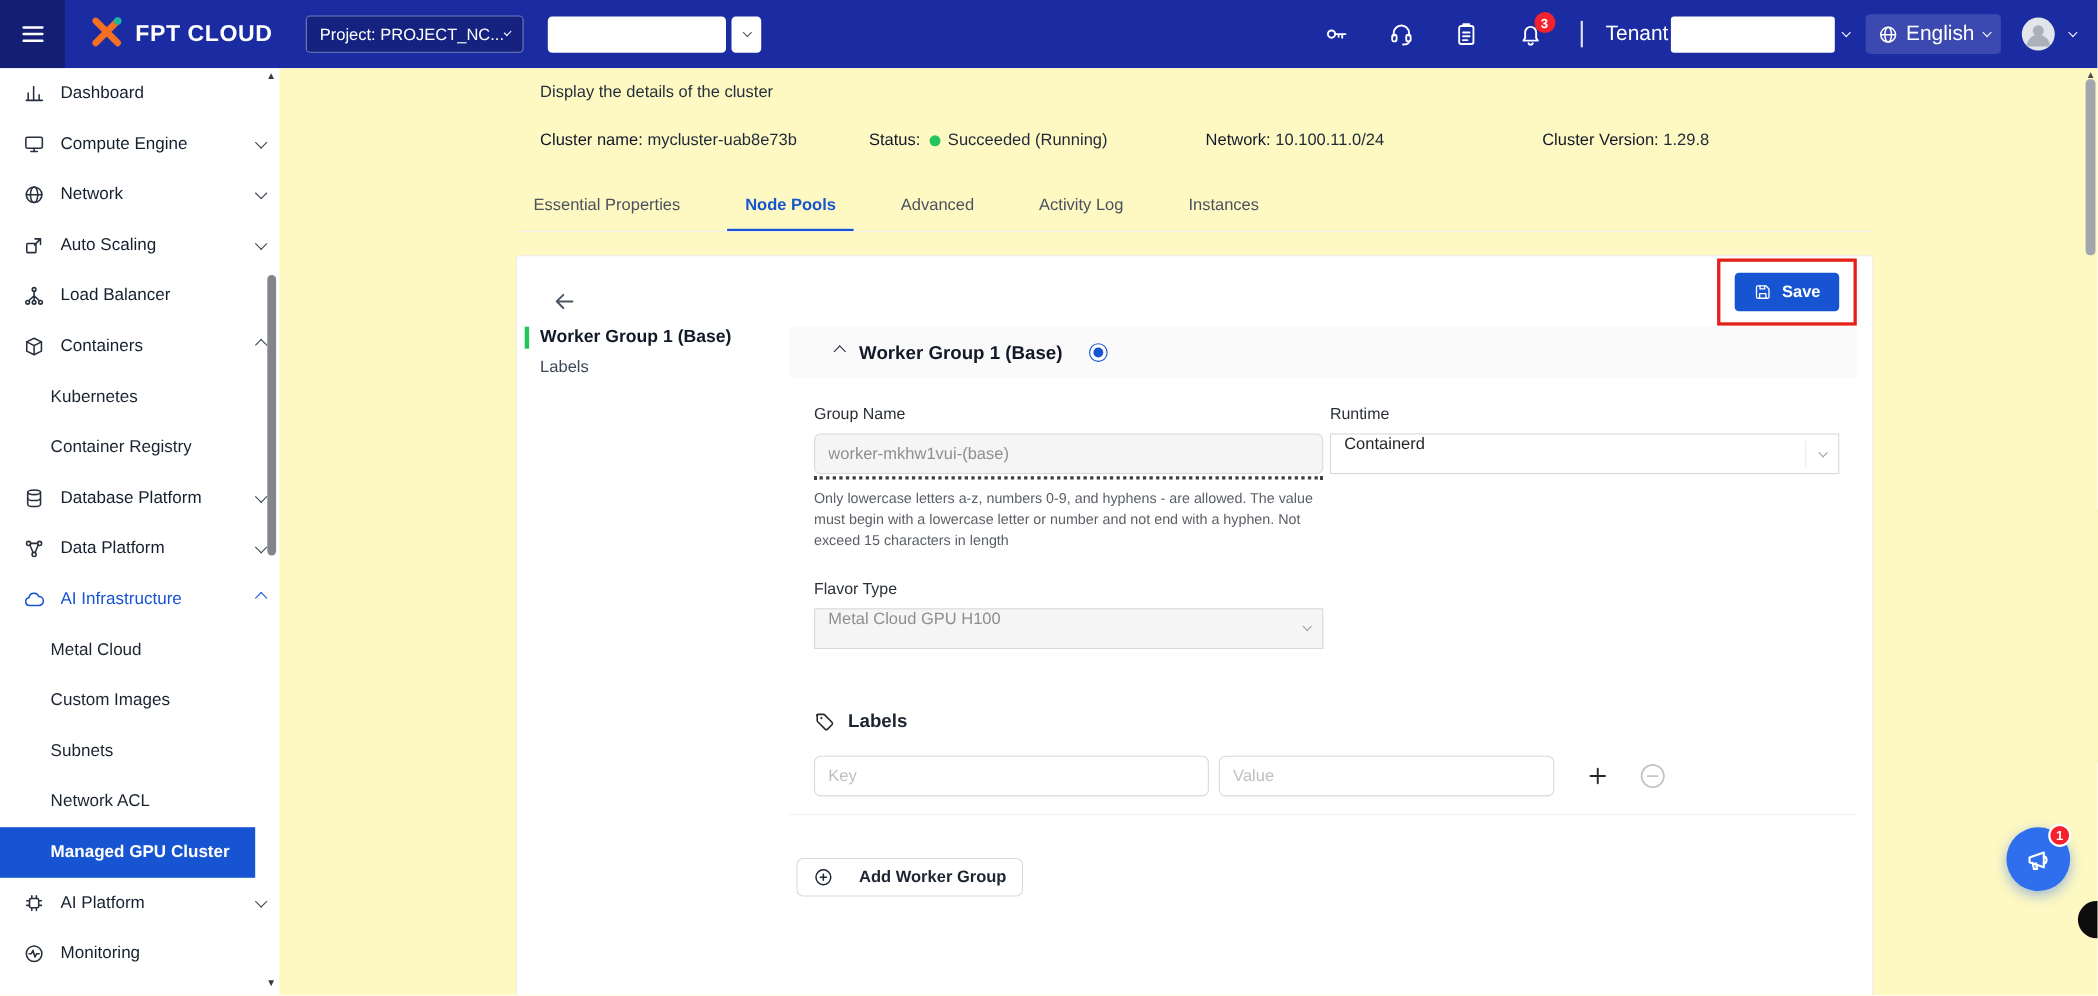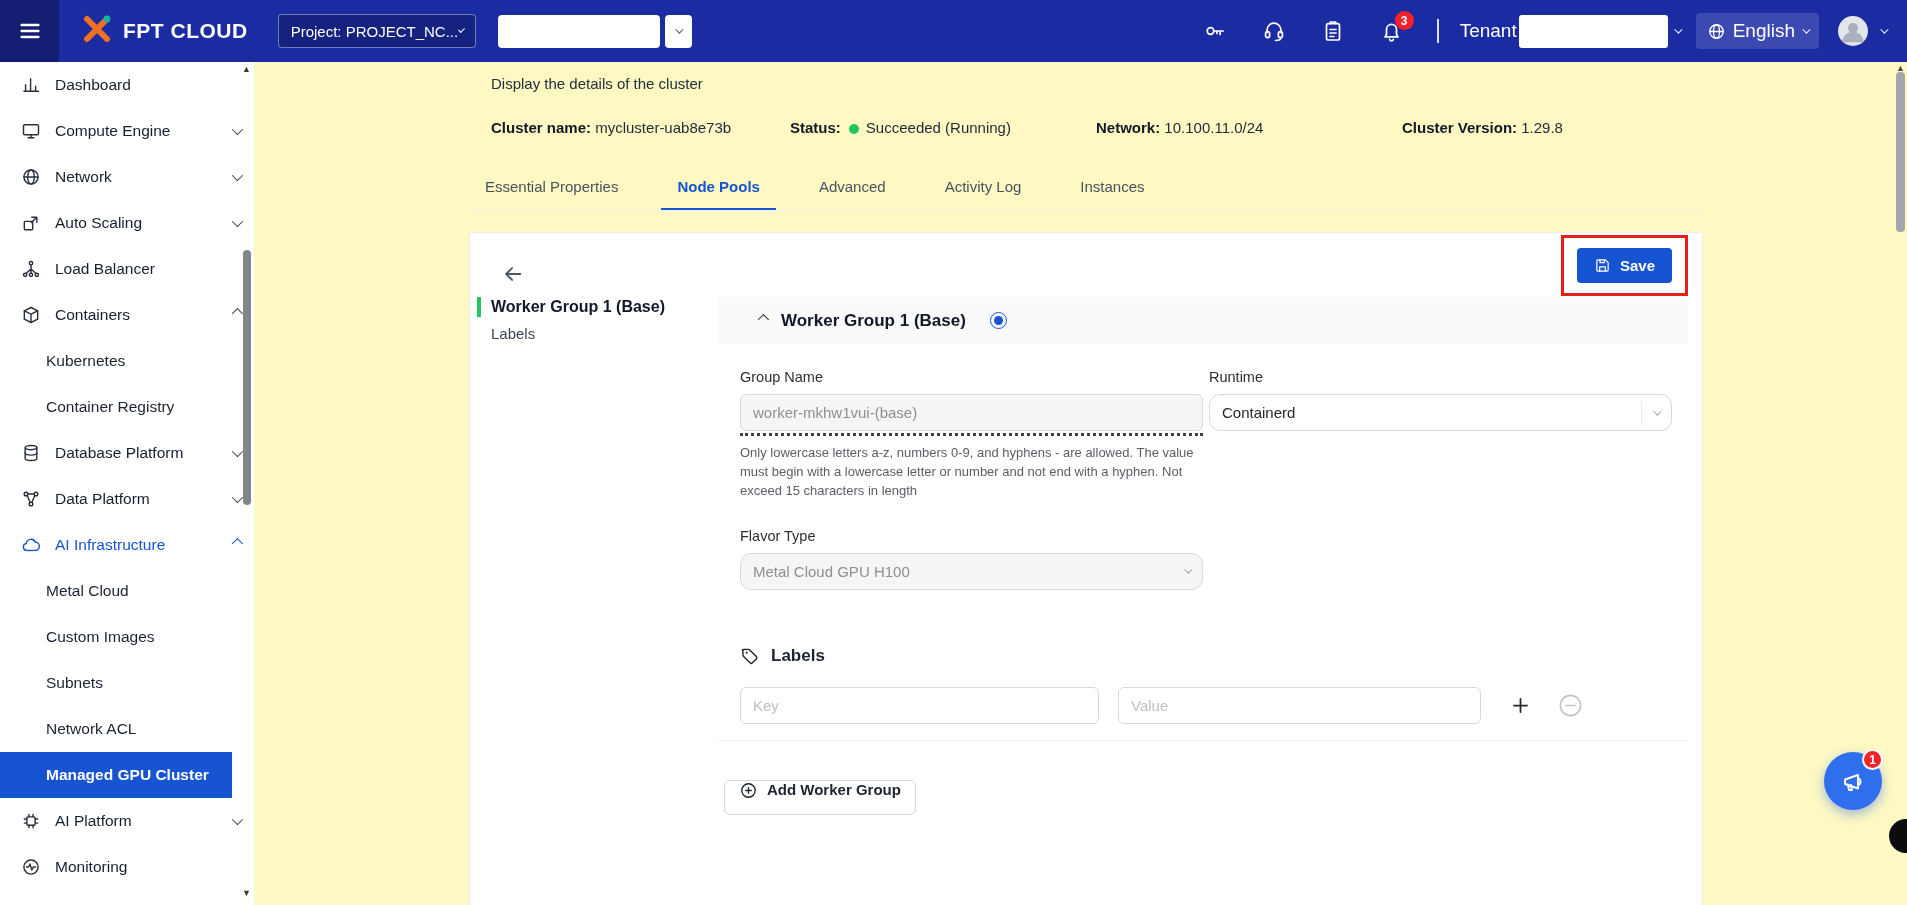--- a/index.html
+++ b/index.html
@@ -49,21 +49,21 @@
   .sb-item.selected{background:var(--blue);color:#fff;font-weight:600;width:232px;}
   .sb-scroll-thumb{position:absolute;left:243px;top:250px;width:8px;height:255px;background:#82868c;border-radius:4px;}
   .sb-scroll-up{position:absolute;left:242px;top:64px;font-size:9px;color:#3a3a3a;}
   .sb-scroll-down{position:absolute;left:242px;top:888px;font-size:9px;color:#3a3a3a;}
 
   
   .main{position:absolute;left:254px;top:62px;right:0;bottom:0;background:#fef9c3;overflow:hidden;}
   .content{margin-left:215px;width:1234px;}
   .subtitle{padding:13px 0 0 22px;font-size:15px;color:#252f3b;}
   .cluster-row{margin-top:27px;padding-left:22px;display:grid;grid-template-columns:299px 306px 306px 1fr;font-size:15px;align-items:center;}
-  .cluster-row b{font-weight:700;color:#111827;}
+  .cluster-row b{font-weight:400;color:#111827;}
   .status-dot{display:inline-block;width:10px;height:10px;border-radius:50%;background:var(--green);margin:0 7px 0 8px;vertical-align:middle;}
   .tabs{margin-top:29px;display:flex;border-bottom:1px solid var(--light-border);}
   .tab{padding:13px 16px 13px;margin-right:27px;font-size:15px;color:#49525e;cursor:pointer;border-bottom:2.5px solid transparent;white-space:nowrap;}
   .tab.active{color:var(--blue);font-weight:700;border-bottom-color:var(--blue);}
 
   
   .card{margin-top:21px;border:1px solid #ececec;border-radius:3px;height:700px;position:relative;background:#fff;}
   .back-btn{position:absolute;left:28px;top:26px;width:30px;height:30px;display:grid;place-items:center;color:#4b5563;cursor:pointer;}
   .save-annotation{position:absolute;top:2px;right:14px;border:3px solid var(--red-annot);padding:10px 13px;}
   .save-btn{display:flex;align-items:center;gap:9px;background:var(--blue);color:#fff;height:35px;padding:0 17px;border-radius:4px;font-weight:700;font-size:15px;border:none;cursor:pointer;font-family:inherit;}
@@ -79,34 +79,34 @@
   .radio{margin-left:24px;width:17px;height:17px;border-radius:50%;border:1.5px solid var(--blue);background:#fff;display:grid;place-items:center;cursor:pointer;}
   .radio::after{content:"";width:9px;height:9px;border-radius:50%;background:var(--blue);}
   .panel-body{padding:25px 16px 0 22px;}
   .form-grid{display:grid;grid-template-columns:463px 463px;column-gap:6px;}
   .field-label{font-size:14.5px;color:#2a2f36;margin-bottom:9px;}
   .text-input{width:100%;height:37px;border:1px solid var(--border);border-radius:6px;padding:0 12px;font-size:15px;color:#262626;font-family:inherit;}
   .text-input::placeholder{color:#bfbfbf;}
   .text-input.disabled{background:var(--disabled-bg);color:var(--disabled-text);}
   .dotted-underline{border-bottom:3px dotted #3f3f3f;margin-top:2px;}
   .help-text{margin-top:8px;font-size:13px;line-height:1.45;color:#5a5f66;max-width:462px;}
-  .select{height:37px;border:1px solid var(--border);border-radius:11px;background:#fff;display:flex;align-items:center;justify-content:space-between;padding:0 12px;font-size:15px;color:#262626;cursor:pointer;gap:24px;}
+  .select{height:37px;border:1px solid var(--border);border-radius:0;background:#fff;display:flex;justify-content:space-between;padding:0 12px;font-size:15px;color:#262626;cursor:pointer;gap:24px;}
   .select .right{display:flex;align-items:center;gap:11px;color:#9aa0a6;}
   .select .sep{width:1px;height:24px;background:#ececec;}
   .select.disabled{background:var(--disabled-bg);color:var(--disabled-text);cursor:default;}
   .flavor-row{margin-top:27px;width:463px;}
   .labels-header{margin-top:56px;display:flex;align-items:center;gap:11px;color:#262626;}
   .labels-title{font-size:17px;font-weight:700;color:#1c2430;}
   .kv-row{margin-top:21px;display:flex;align-items:center;}
   .key-input{width:359px;}
-  .value-input{width:363px;margin-left:19px;}
+  .value-input{width:305px;margin-left:9px;}
   .plus-btn{margin-left:26px;width:26px;height:26px;display:grid;place-items:center;color:#262626;cursor:pointer;background:none;border:none;}
   .minus-btn{margin-left:24px;width:27px;height:27px;display:grid;place-items:center;color:#c4c4c4;background:none;border:none;}
   .panel-divider{margin-top:16px;border-top:1px solid var(--light-border);}
-  .add-group-btn{margin:39px 0 0 6px;display:inline-flex;align-items:flex-start;gap:9px;height:35px;padding:0 14px;border:1px solid var(--border);border-radius:6px;background:#fff;font-size:15px;font-weight:700;color:#1c2430;cursor:pointer;font-family:inherit;}
+  .add-group-btn{margin:39px 0 0 6px;display:inline-flex;align-items:center;gap:23px;height:35px;padding:0 14px;border:1px solid var(--border);border-radius:6px;background:#fff;font-size:15px;font-weight:700;color:#1c2430;cursor:pointer;font-family:inherit;}
 
   
   .fab{position:absolute;right:25px;bottom:95px;width:58px;height:58px;border-radius:50%;background:var(--fab);display:grid;place-items:center;color:#fff;cursor:pointer;box-shadow:0 4px 12px rgba(37,99,235,.45);}
   .fab-badge{position:absolute;top:-3px;right:-1px;min-width:21px;height:21px;border-radius:11px;background:var(--badge);border:2px solid #fff;color:#fff;font-size:12px;font-weight:700;display:grid;place-items:center;}
   .corner-circle{position:absolute;right:-16px;top:819px;width:34px;height:34px;border-radius:50%;background:#0c0c0c;}
   .main-scroll-thumb{position:absolute;right:2px;top:72px;width:9px;height:160px;background:#a3a7ad;border-radius:4px;}
   .main-scroll-up{position:absolute;right:2px;top:63px;font-size:9px;color:#4a4a4a;}
 </style>
 </head>
 <body>

